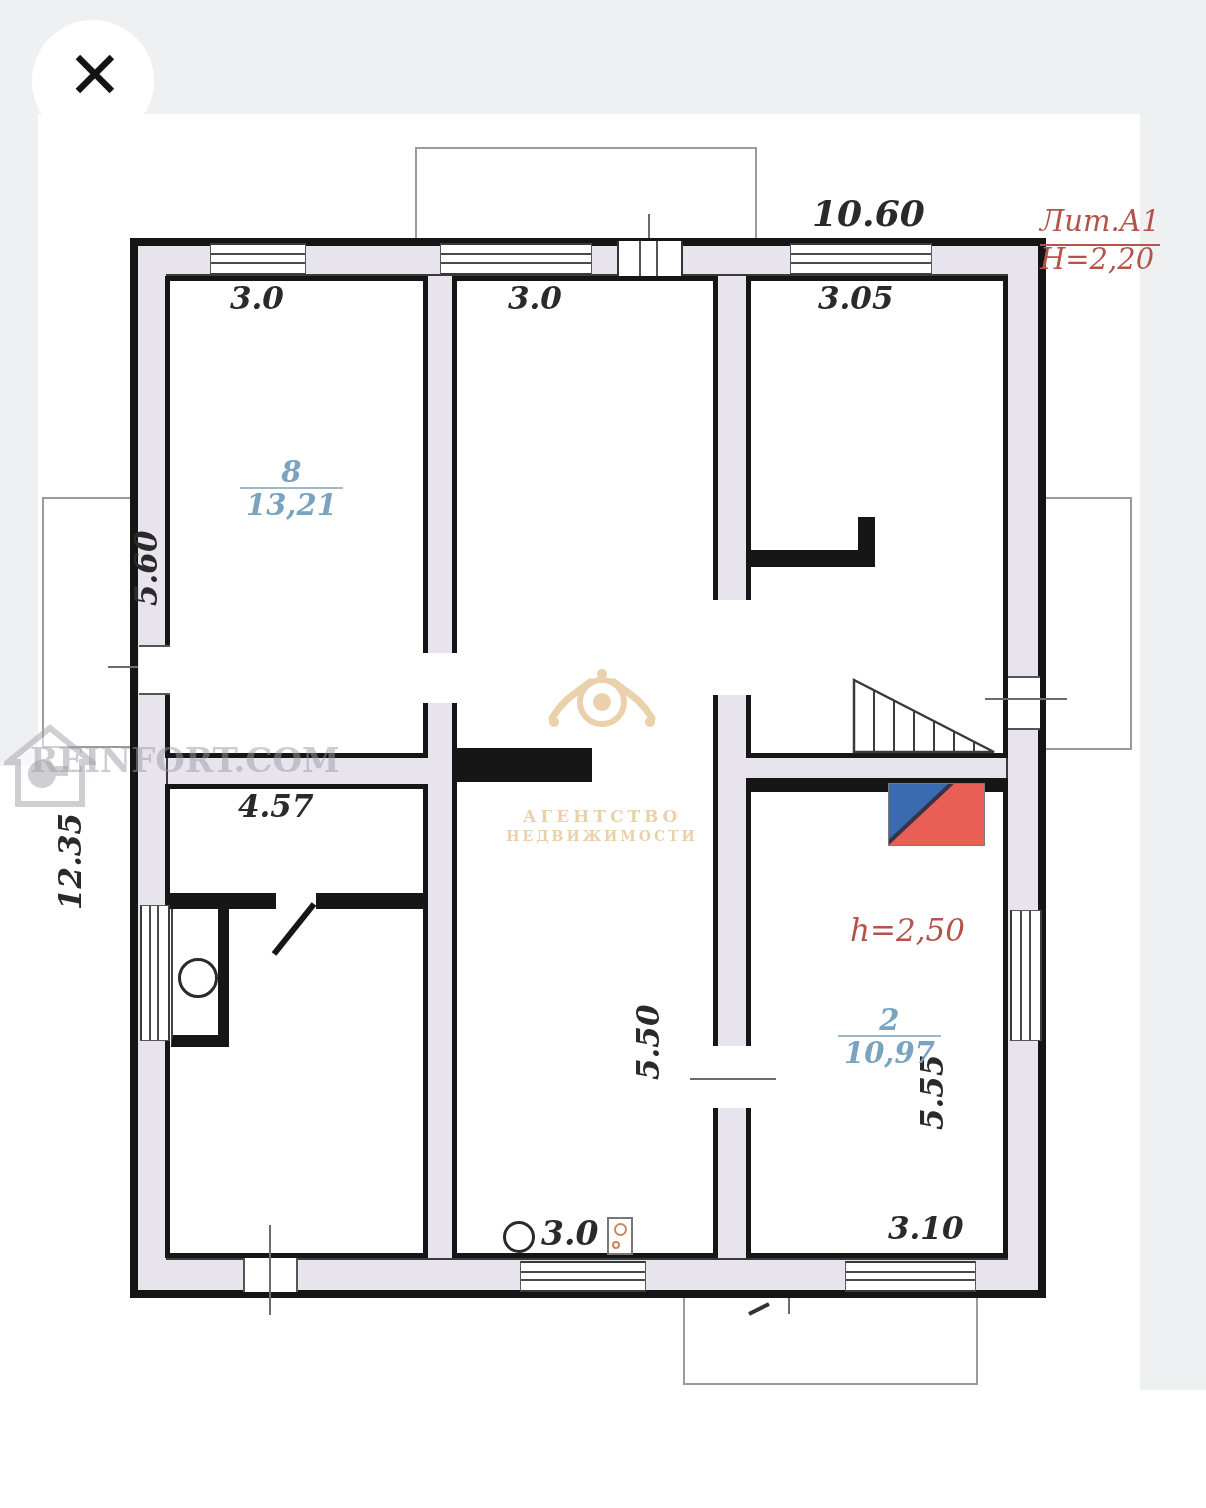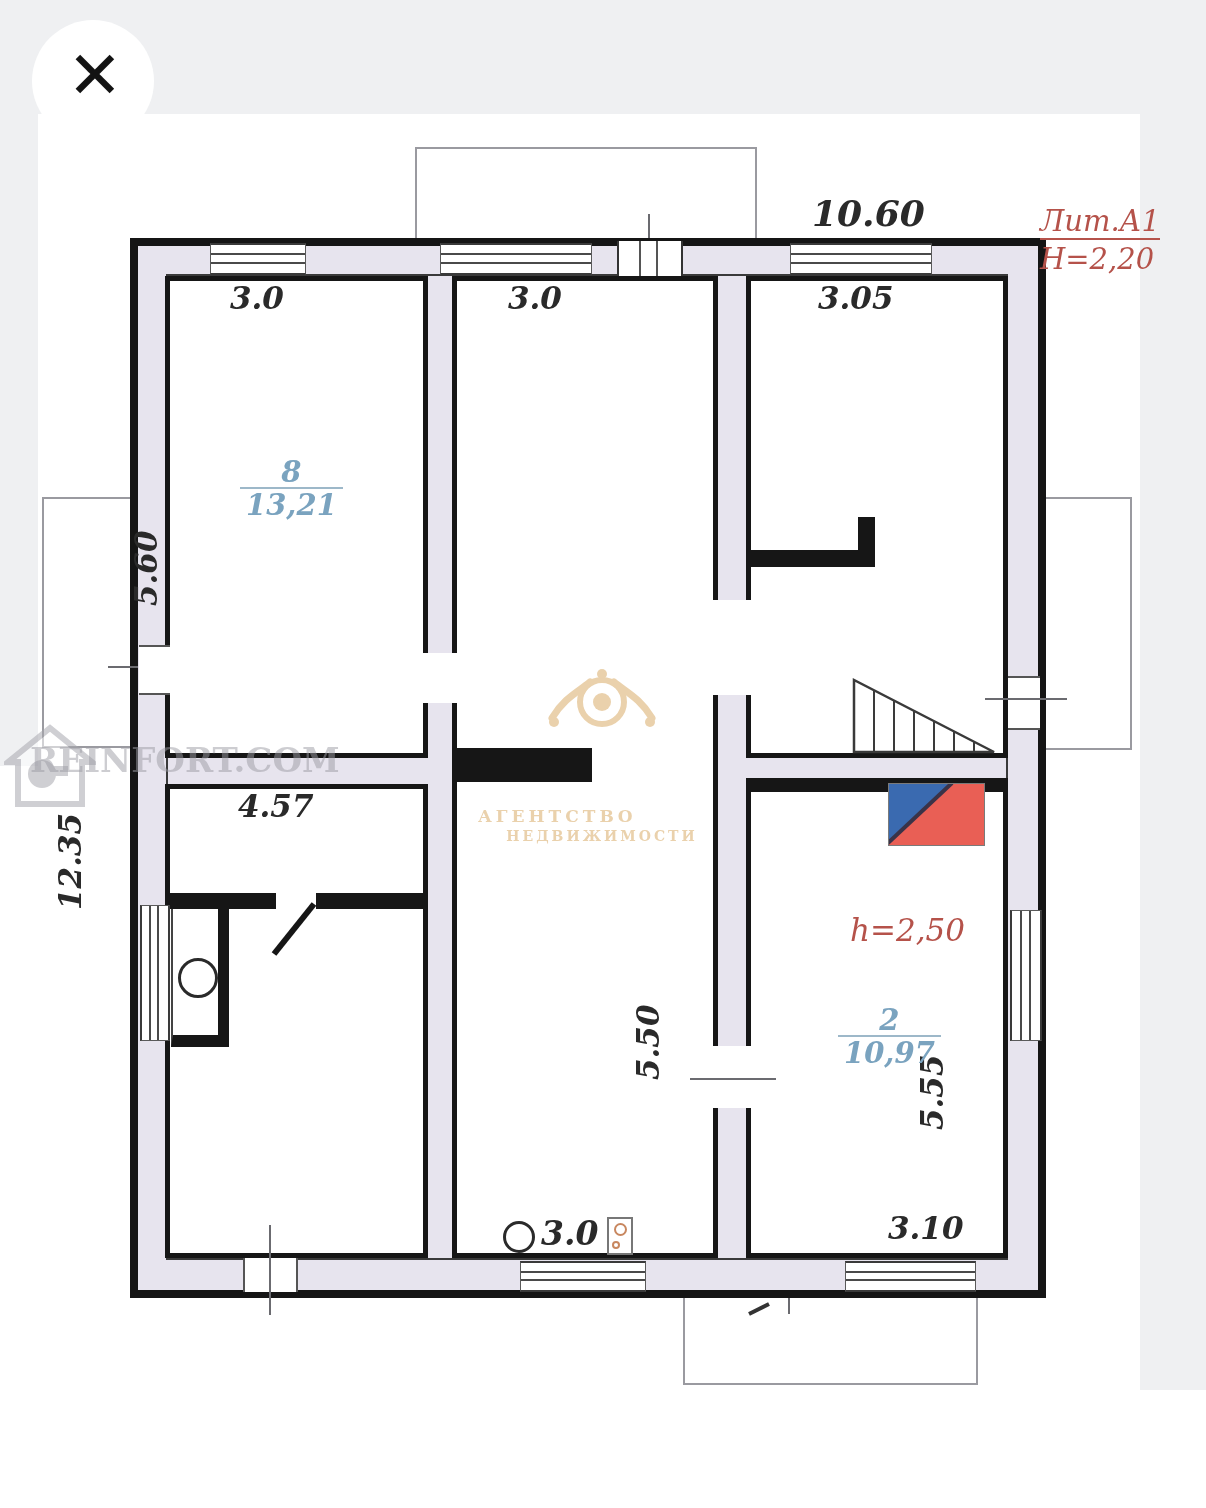--- a/index.html
+++ b/index.html
@@ -115,21 +115,21 @@
   <div class="abs gap" style="left:1008px;top:676px;width:32px;height:54px;border-top:2px solid #555;border-bottom:2px solid #555;"></div>
   <div class="abs thin" style="left:985px;top:698px;width:82px;height:2px;"></div>
   <div class="abs winv" style="left:1010px;top:910px;width:32px;height:131px;"></div>
 
   <div class="abs gap" style="left:419px;top:653px;width:42px;height:50px;"></div>
   <div class="abs gap" style="left:710px;top:600px;width:44px;height:95px;"></div>
   <div class="abs gap" style="left:710px;top:1046px;width:44px;height:62px;"></div>
   <div class="abs thin" style="left:690px;top:1078px;width:86px;height:2px;"></div>
 
   <div class="abs lbl" style="left:812px;top:192px;font-size:36px;">10.60</div>
-  <div class="abs red" style="left:1040px;top:204px;font-size:29px;font-style:italic;border-bottom:2px solid #b5524a;padding-bottom:0;">Лит.А1</div>
+  <div class="abs red" style="left:1040px;top:204px;font-size:29px;font-style:italic;border-bottom:2px solid #b5524a;padding-bottom:6px;">Лит.А1</div>
   <div class="abs red" style="left:1040px;top:242px;font-size:29px;font-style:italic;">Н=2,20</div>
 
   <div class="abs lbl" style="left:230px;top:280px;font-size:31px;">3.0</div>
   <div class="abs lbl" style="left:508px;top:280px;font-size:31px;">3.0</div>
   <div class="abs lbl" style="left:818px;top:280px;font-size:31px;">3.05</div>
 
   <div class="abs vlbl" style="left:164px;top:570px;font-size:31px;">5.60</div>
   <div class="abs vlbl" style="left:88px;top:874px;font-size:31px;">12.35</div>
   <div class="abs vlbl" style="left:666px;top:1044px;font-size:31px;">5.50</div>
   <div class="abs vlbl" style="left:950px;top:1094px;font-size:31px;">5.55</div>
@@ -158,17 +158,17 @@
   <div class="abs" style="left:478px;top:668px;width:248px;height:185px;opacity:.95;">
     <svg style="position:absolute;left:60px;top:0;" width="128" height="70">
       <circle cx="64" cy="34" r="22" fill="none" stroke="#e9cfa8" stroke-width="6"></circle>
       <circle cx="64" cy="34" r="9" fill="#e9cfa8"></circle>
       <path d="M14,50 C26,30 40,24 52,14" fill="none" stroke="#e9cfa8" stroke-width="7" stroke-linecap="round"></path>
       <path d="M114,50 C102,30 88,24 76,14" fill="none" stroke="#e9cfa8" stroke-width="7" stroke-linecap="round"></path>
       <circle cx="64" cy="6" r="5" fill="#e9cfa8"></circle>
       <circle cx="16" cy="54" r="5" fill="#e9cfa8"></circle>
       <circle cx="112" cy="54" r="5" fill="#e9cfa8"></circle>
     </svg>
-    <div class="wm-beige" style="position:absolute;left:0;top:138px;width:248px;font-size:17px;font-weight:700;letter-spacing:4px;">АГЕНТСТВО</div>
+    <div class="wm-beige" style="position:absolute;left:0;top:138px;width:248px;text-align:center;font-size:17px;font-weight:700;letter-spacing:4px;">АГЕНТСТВО</div>
     <div class="wm-beige" style="position:absolute;left:0;top:160px;width:248px;text-align:center;font-size:14px;font-weight:700;letter-spacing:3px;">НЕДВИЖИМОСТИ</div>
   </div>
 
 </div>
 
 </body></html>

